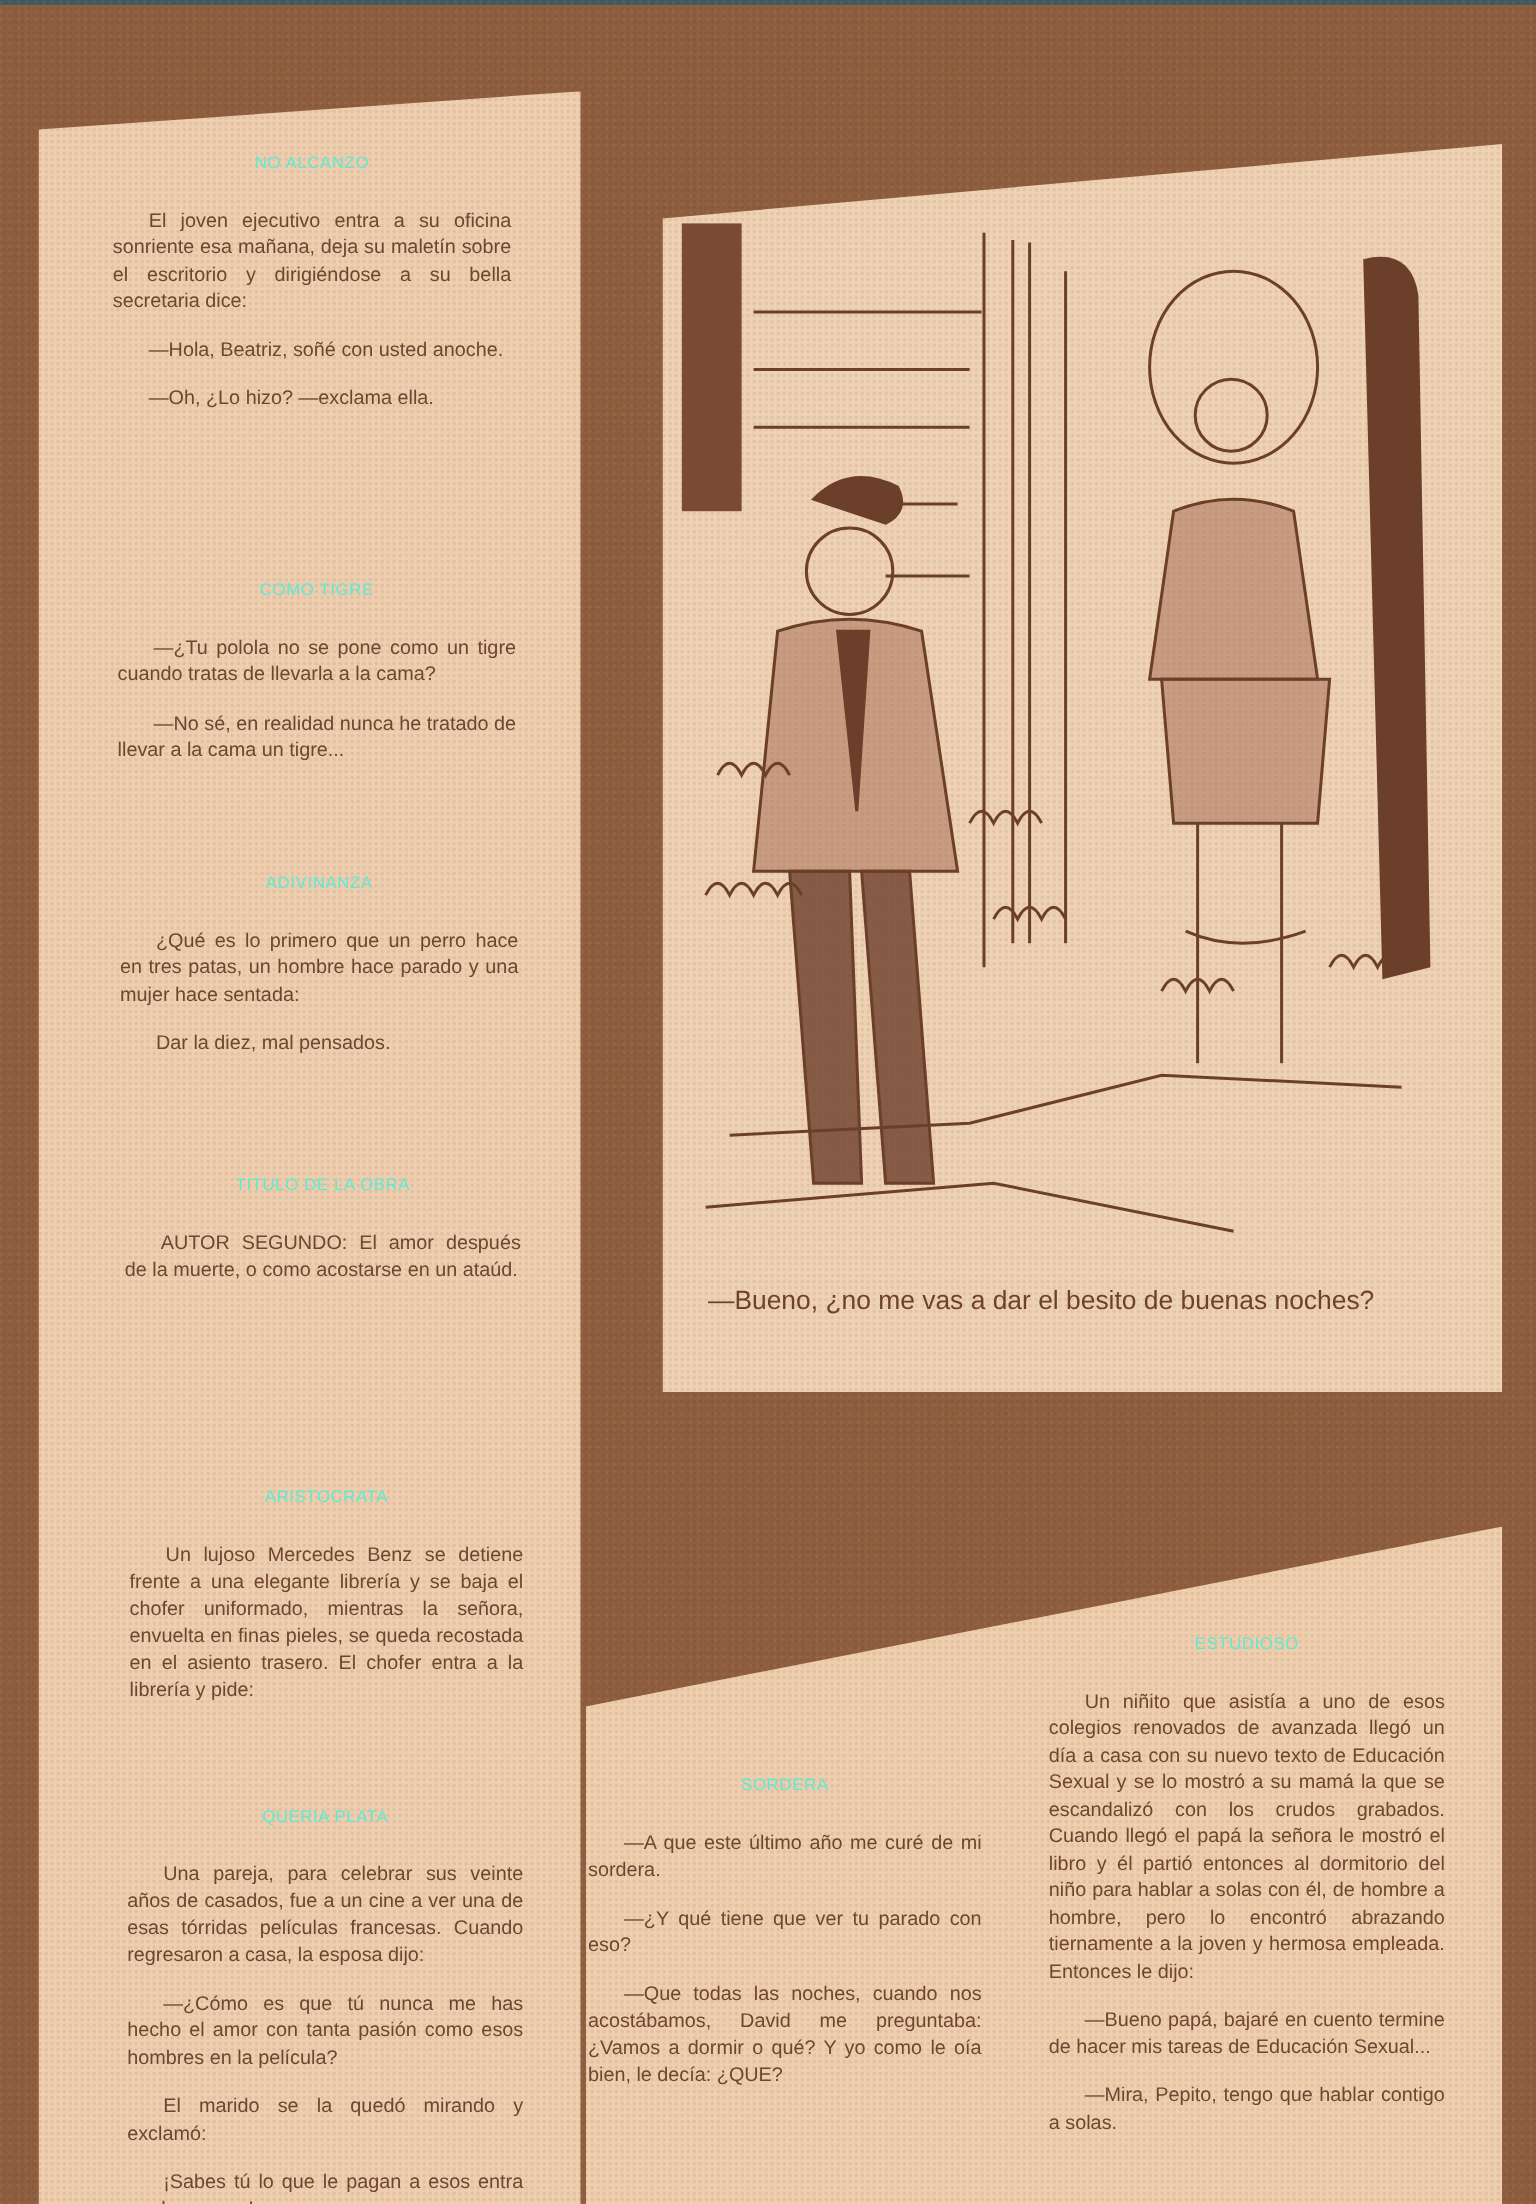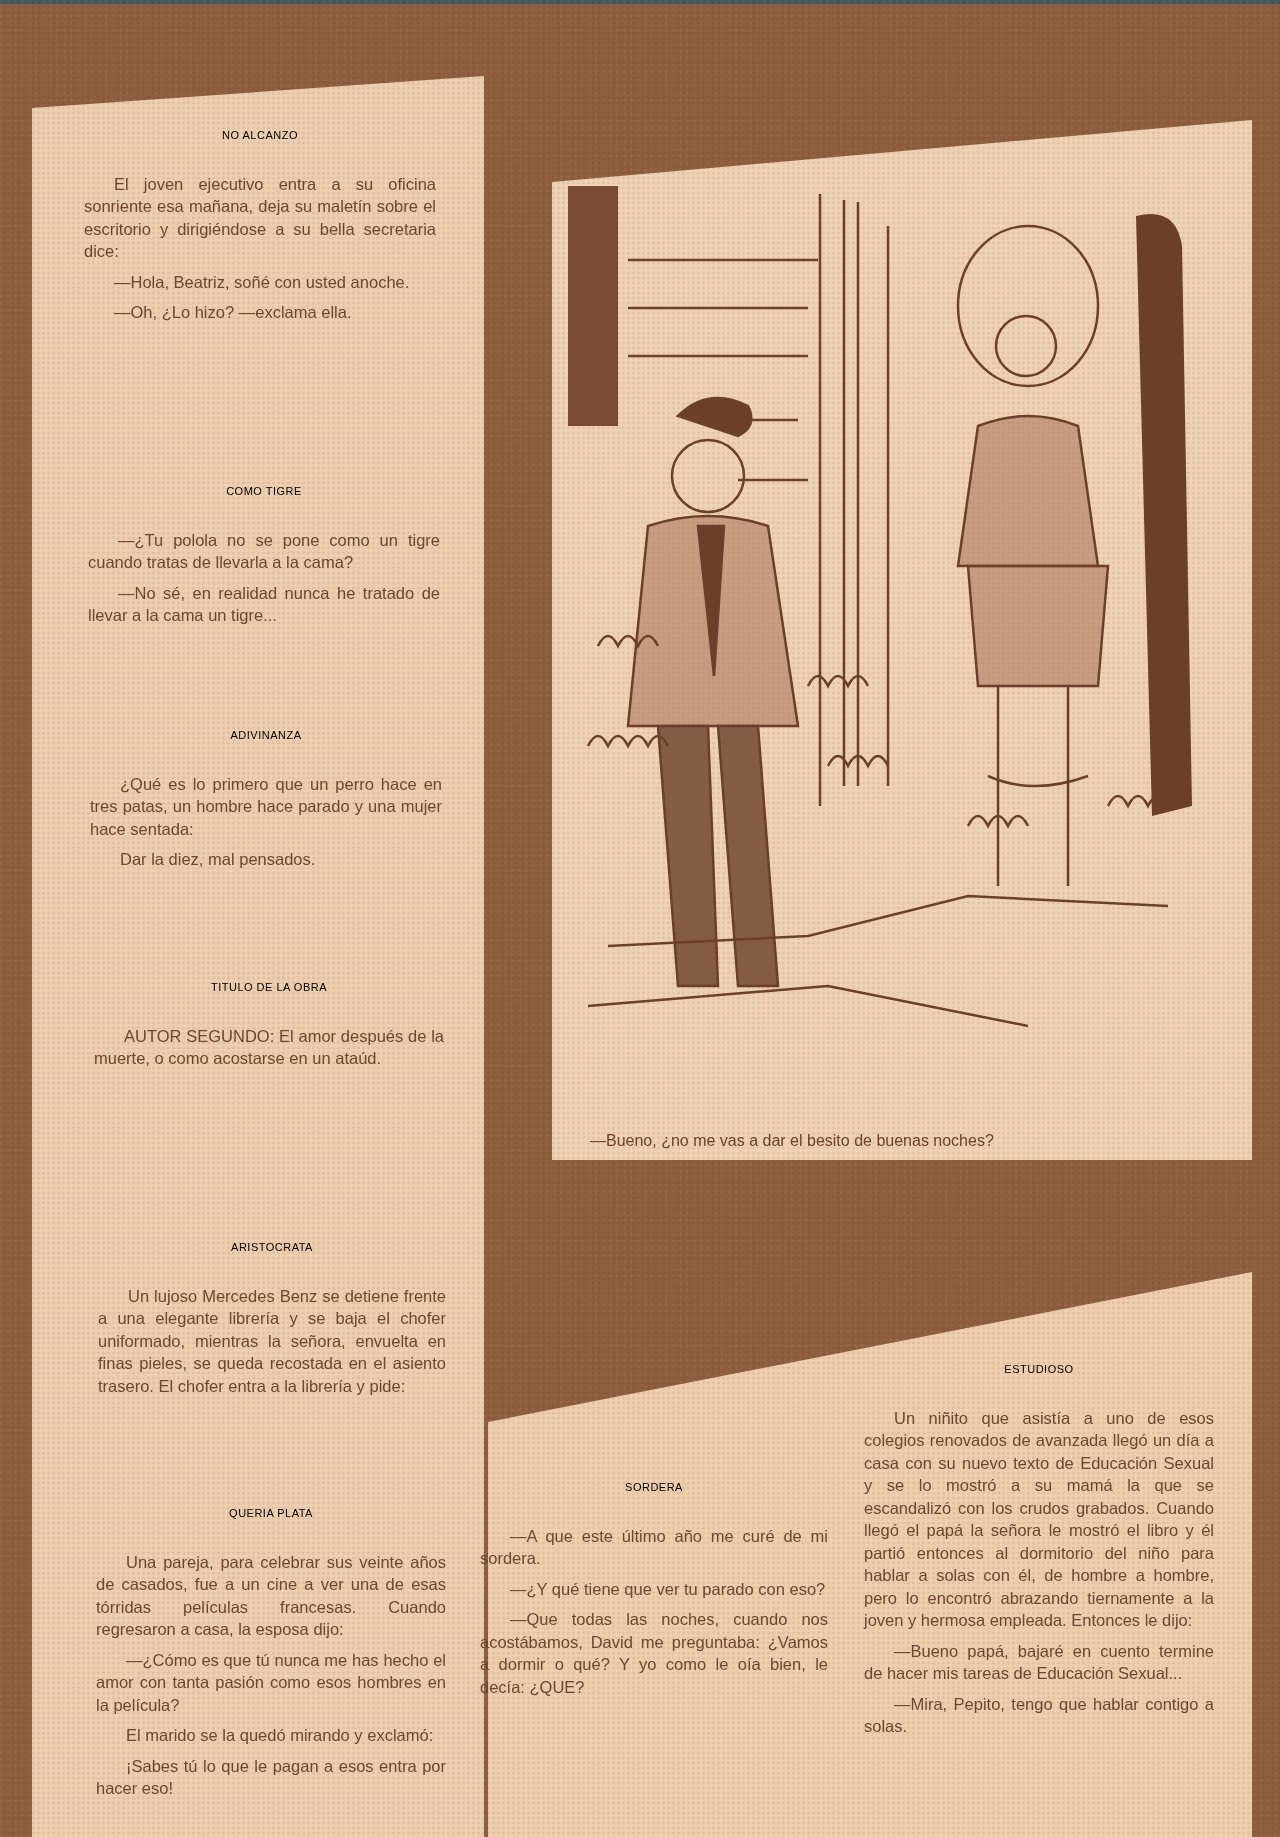--- a/index.html
+++ b/index.html
@@ -31,26 +31,26 @@
     background: #efd2b3;
   }
   
   #bottom-paper {
     left: 488px; top: 1272px; width: 764px; height: 565px;
     clip-path: polygon(0 150px, 764px 0, 764px 100%, 0 100%);
     background: #efceae;
   }
   .joke { position: absolute; font-size: 16.5px; line-height: 22.5px; color: #6f4431; }
   .joke h3 {
-    margin: 0 0 26px 0; font-weight: normal; font-size: 11px; text-align: center;
-    letter-spacing: 0.5px; color: #000000;
+    margin: 0 0 26px 0; font-weight: normal; font-size: 14px; text-align: center;
+    letter-spacing: 0.5px; color: #5eead4;
   }
-  .joke p { margin: 8px; text-align: justify; text-indent: 30px; }
+  .joke p { margin: 18px; text-align: justify; text-indent: 30px; }
   .cartoon { position: absolute; left: 568px; top: 186px; width: 672px; height: 870px; }
-  .caption { position: absolute; left: 590px; top: 1132px; font-size: 16px; color: #6d412d; }
+  .caption { position: absolute; left: 590px; top: 1071px; font-size: 22px; color: #6d412d; }
 </style>
 </head>
 <body>
 
 <div class="topstrip"></div>
 
 <div class="paper" id="left-paper"></div>
 <div class="paper" id="cartoon-paper"></div>
 <div class="paper" id="bottom-paper"></div>
 <div class="grain"></div>

